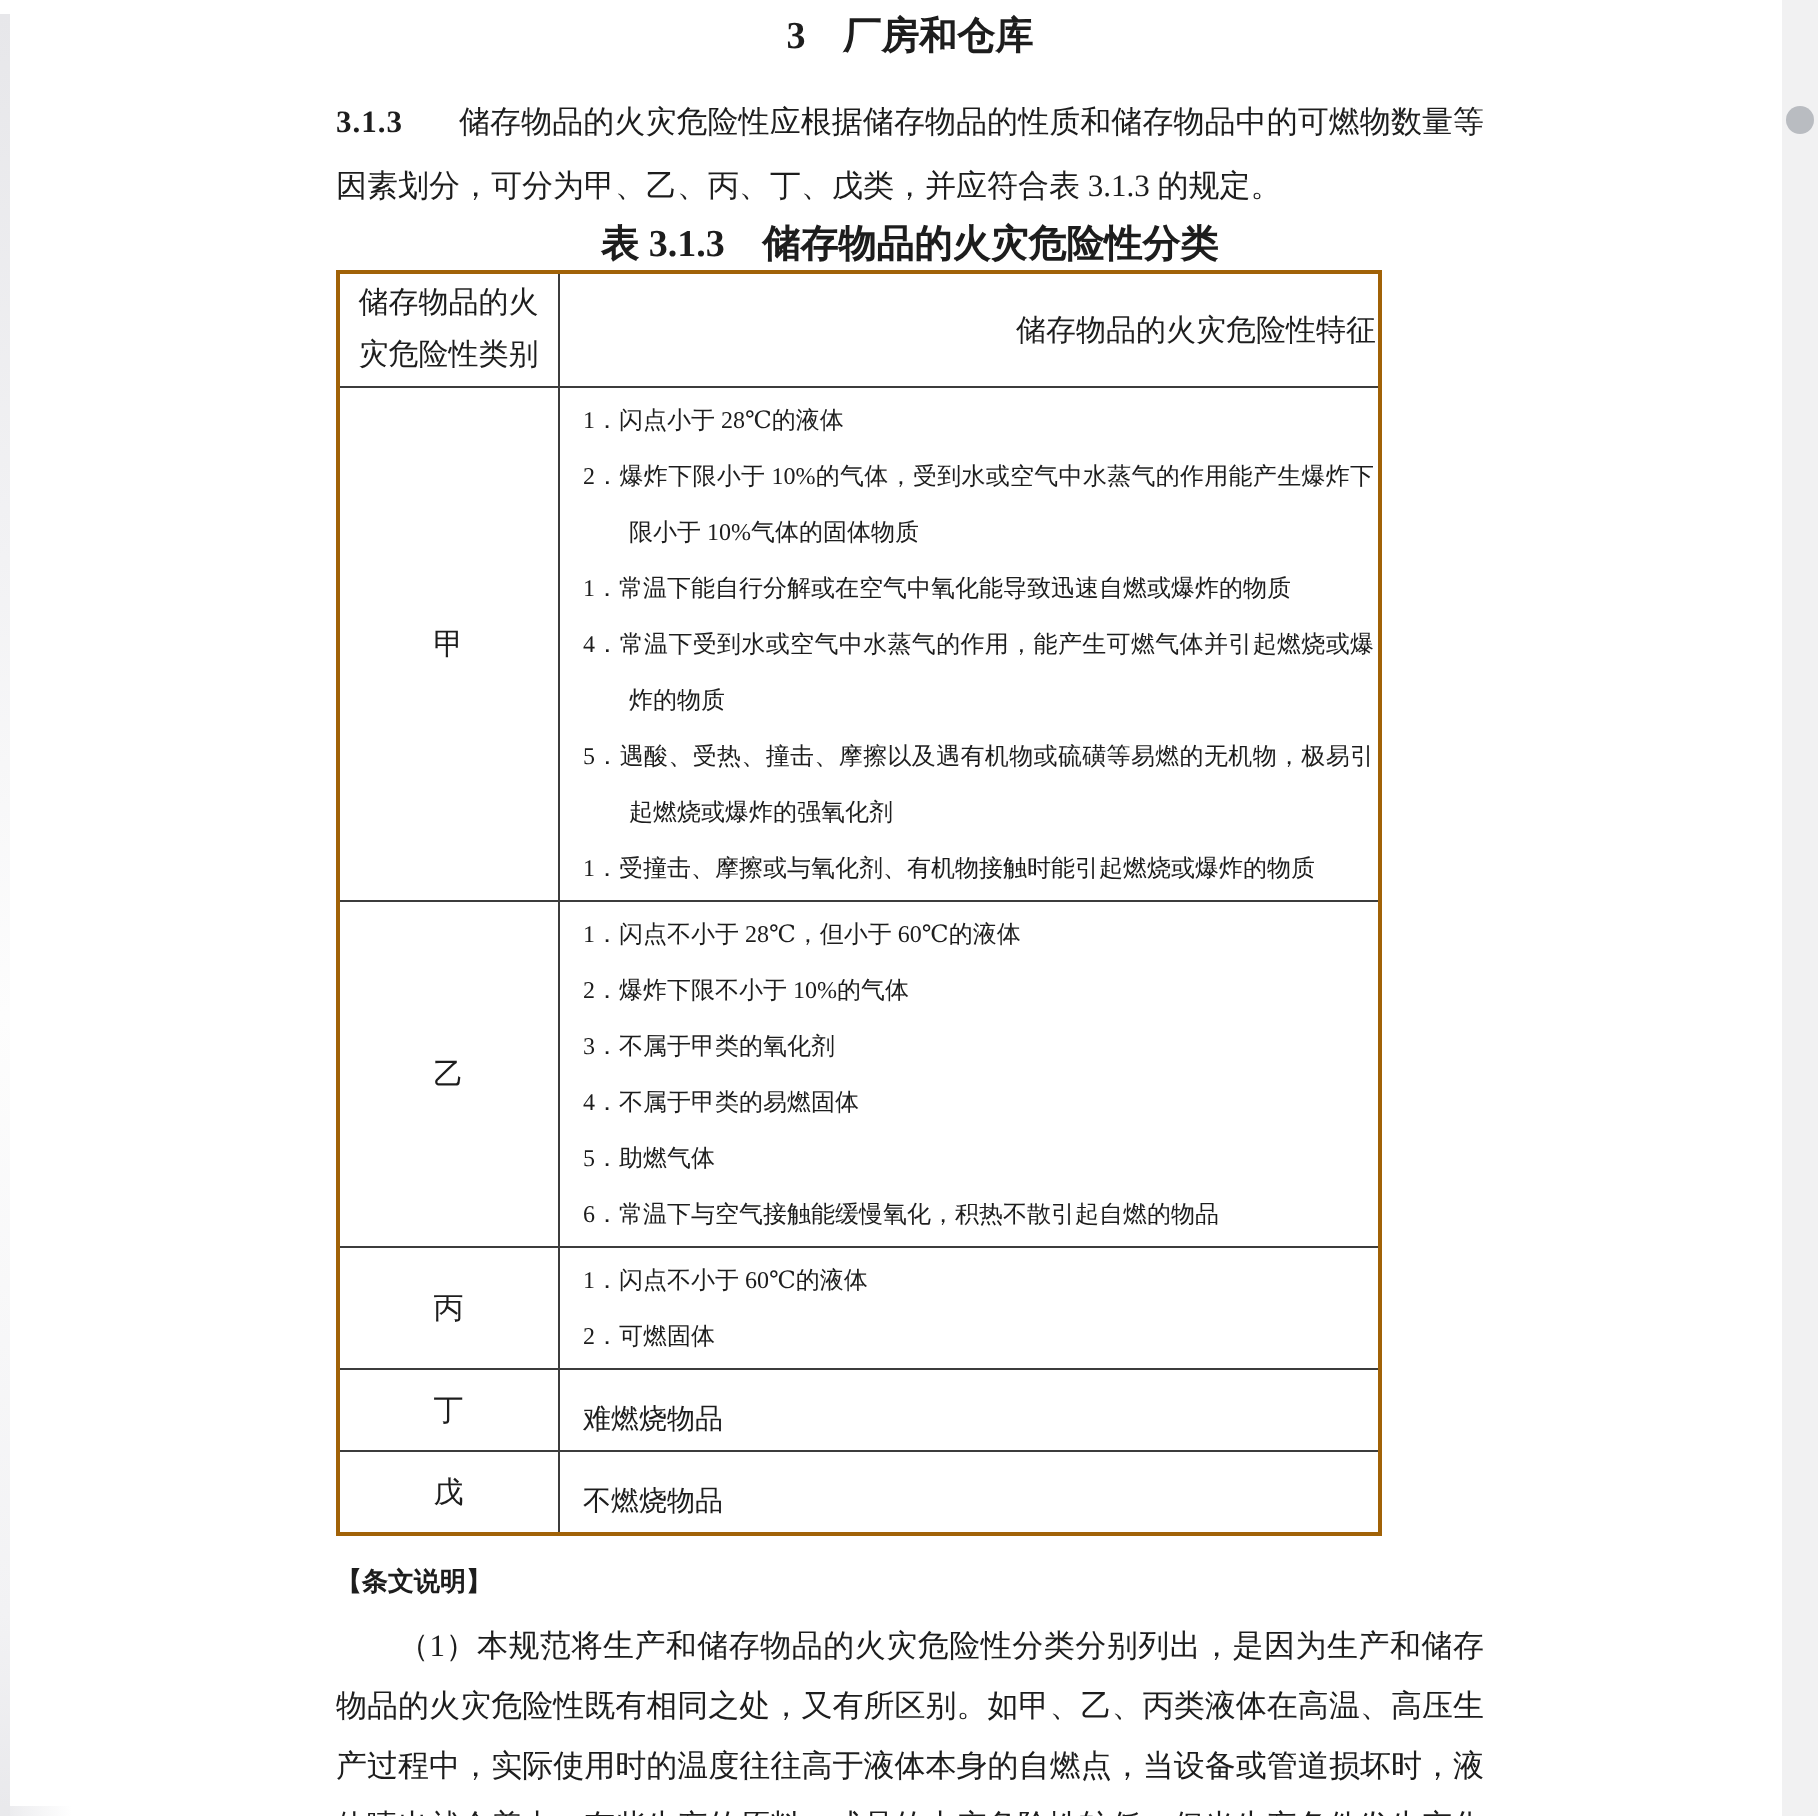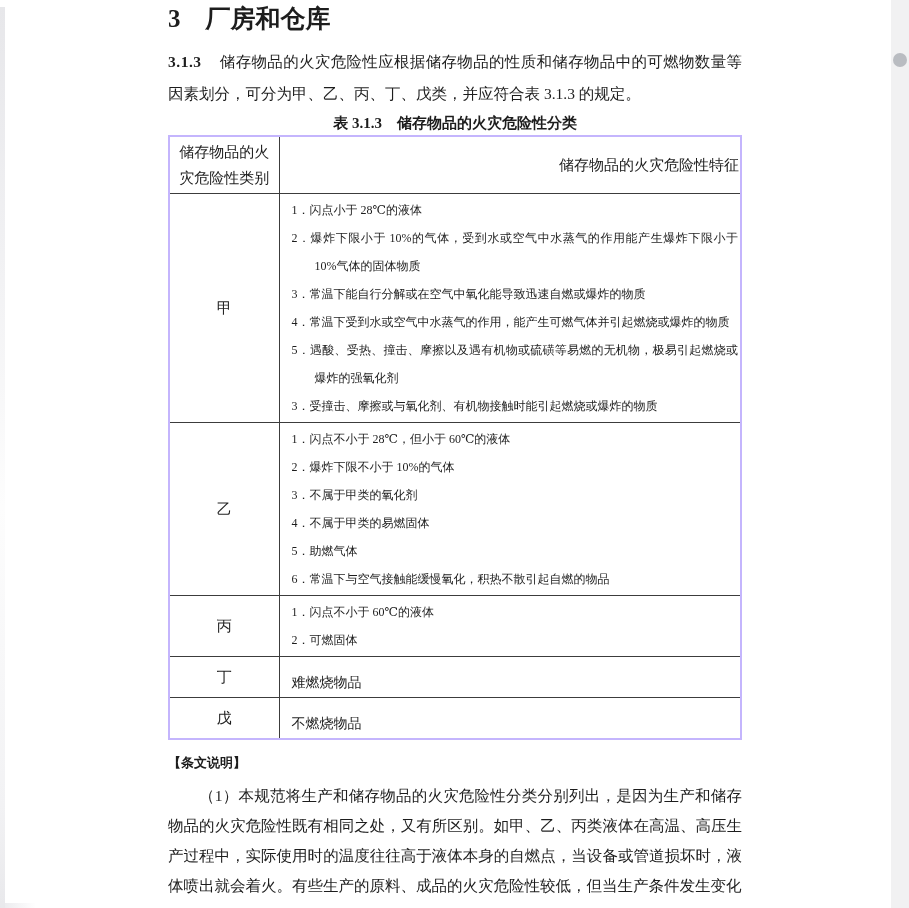--- a/index.html
+++ b/index.html
@@ -9,27 +9,27 @@
     color:#1d1d1d;position:relative;
     -webkit-font-smoothing:antialiased;
   }
   .page{position:relative;width:891px;height:908px;background:#fff;}
   .left-edge{position:absolute;left:0;top:0;width:5px;height:100%;
     background:linear-gradient(180deg,#e7e7ea 0%,#f2f2f4 30%,#fdfdfd 55%,#f2f2f4 88%,#e8e8eb 100%);}
   .corner-shadow{position:absolute;left:0;bottom:0;width:36px;height:12px;
     background:linear-gradient(90deg,#e9e9ec,rgba(255,255,255,0));}
   .content{position:relative;margin-left:168px;width:574px;}
 
-  .chapter-title{margin:7px 0 0;font-size:25px;font-weight:bold;text-align:left;line-height:24px;}
+  .chapter-title{margin:7px 0 0;font-size:19px;font-weight:bold;text-align:center;line-height:24px;}
   .clause{margin:15px 0 0;font-size:15.5px;line-height:32px;text-align:justify;}
-  .clause-num{font-weight:bold;margin-right:18px;letter-spacing:.5px;}
-  .caption{margin:3px 0 0;font-size:15px;font-weight:bold;text-align:center;line-height:20px;}
+  .clause-num{font-weight:bold;margin-right:28px;letter-spacing:.5px;}
+  .caption{margin:3px 0 0;font-size:19px;font-weight:bold;text-align:center;line-height:20px;}
 
-  table.haz{border-collapse:collapse;margin-top:2px;width:574px;table-layout:fixed;
-    border:2px solid #c4b5fd;}
+  table.haz{border-collapse:collapse;margin-top:2px;width:523px;table-layout:fixed;
+    border:2px solid #a16207;}
   table.haz th,table.haz td{border:1px solid #3c3c3c;vertical-align:middle;}
   col.c1{width:110px;}
   th{font-weight:normal;font-size:15px;}
   th.h1{height:56px;line-height:26px;text-align:center;padding:0 8px;}
   th.h2{text-align:right;}
   td.cat{text-align:center;font-size:15px;}
   td.feats{padding:2px 2px 2px 12px;}
   .feat{font-size:12px;line-height:28px;text-align:justify;
     padding-left:23px;text-indent:-23px;}
   td.plain{padding:12px 2px 0 12px;font-size:14px;line-height:28px;}
@@ -64,24 +64,24 @@
       <tbody>
           <tr>
         <th class="h1">储存物品的火灾危险性类别</th>
         <th class="h2">储存物品的火灾危险性特征</th>
       </tr>
       <tr>
         <td class="cat">甲</td>
         <td class="feats">
           <div class="feat">1．闪点小于 28℃的液体</div>
           <div class="feat">2．爆炸下限小于 10%的气体，受到水或空气中水蒸气的作用能产生爆炸下限小于 10%气体的固体物质</div>
-          <div class="feat">3．常温下能自行分解或在空气中氧化能导致迅速自燃或爆炸的物质</div>
+          <div class="feat">1．常温下能自行分解或在空气中氧化能导致迅速自燃或爆炸的物质</div>
           <div class="feat">4．常温下受到水或空气中水蒸气的作用，能产生可燃气体并引起燃烧或爆炸的物质</div>
           <div class="feat">5．遇酸、受热、撞击、摩擦以及遇有机物或硫磺等易燃的无机物，极易引起燃烧或爆炸的强氧化剂</div>
-          <div class="feat">3．受撞击、摩擦或与氧化剂、有机物接触时能引起燃烧或爆炸的物质</div>
+          <div class="feat">1．受撞击、摩擦或与氧化剂、有机物接触时能引起燃烧或爆炸的物质</div>
         </td>
       </tr>
       <tr>
         <td class="cat">乙</td>
         <td class="feats">
           <div class="feat">1．闪点不小于 28℃，但小于 60℃的液体</div>
           <div class="feat">2．爆炸下限不小于 10%的气体</div>
           <div class="feat">3．不属于甲类的氧化剂</div>
           <div class="feat">4．不属于甲类的易燃固体</div>
           <div class="feat">5．助燃气体</div>

